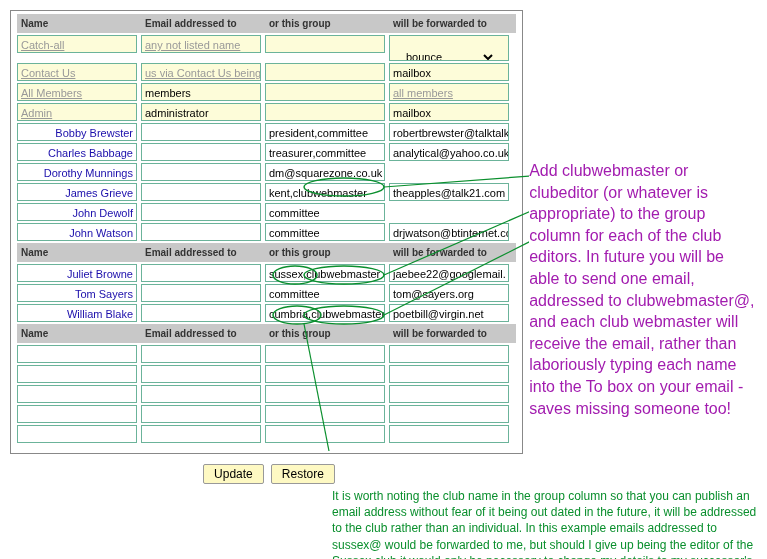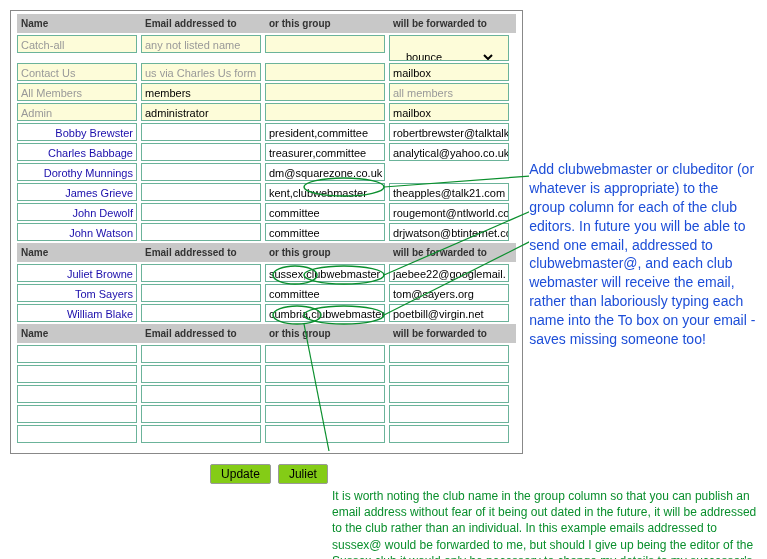--- a/index.html
+++ b/index.html
@@ -47,56 +47,56 @@
     border: 1px solid #6bb39a;
     padding: 2px 3px;
     height: 18px;
     line-height: 14px;
     font-size: 11px;
     overflow: hidden;
     white-space: nowrap;
     background: #fff;
   }
   .yellow { background: #fdfcd9; }
-  .grey-text { color: #999; }
+  .grey-text { color: #999; text-decoration: underline; }
   .blue-text { color: #1a0dab; text-align: right; }
   .select-cell {
     padding: 12px;
   }
   .select-cell select {
     width: 100%;
     height: 18px;
     font-size: 11px;
     border: none;
     background: transparent;
   }
   .annot {
-    color: #1d4ed8;
-    font-size: 14px;
+    color: #a21caf;
+    font-size: 16px;
     line-height: 1.35;
     width: 230px;
     padding-top: 150px;
   }
   .annot2 {
     color: #0a8f2d;
     font-size: 12px;
     line-height: 1.35;
     width: 430px;
     margin-left: 322px;
     margin-top: 4px;
   }
   .btns {
     text-align: center;
     margin-top: 10px;
   }
   .btns button {
     font-size: 12px;
     padding: 2px 10px;
     margin: 0 2px;
-    background: #84cc16;
+    background: #fef9c3;
     border: 1px solid #999;
     border-radius: 2px;
     cursor: pointer;
   }
   svg.overlay {
     position: absolute;
     top: 0; left: 0;
     pointer-events: none;
   }
 </style>
@@ -114,21 +114,21 @@
     </div>
     <div id="sec1">
         <div class="data-row">
           <div class="cell c1 yellow grey-text">Catch-all</div>
           <div class="cell c2 yellow grey-text">any not listed name</div>
           <div class="cell c3 yellow"></div>
           <div class="cell c4 select-cell yellow"><select><option>bounce</option></select></div>
         </div>
         <div class="data-row">
           <div class="cell c1 yellow grey-text">Contact Us</div>
-          <div class="cell c2 yellow grey-text">us via Charles Us form</div>
+          <div class="cell c2 yellow grey-text">us via Contact Us being</div>
           <div class="cell c3 yellow"></div>
           <div class="cell c4 yellow">mailbox</div>
         </div>
         <div class="data-row">
           <div class="cell c1 yellow grey-text">All Members</div>
           <div class="cell c2 yellow">members</div>
           <div class="cell c3 yellow"></div>
           <div class="cell c4 yellow grey-text">all members</div>
         </div>
         <div class="data-row">
@@ -157,21 +157,20 @@
         <div class="data-row">
           <div class="cell c1 blue-text">James Grieve</div>
           <div class="cell c2"></div>
           <div class="cell c3">kent,clubwebmaster</div>
           <div class="cell c4">theapples@talk21.com</div>
         </div>
         <div class="data-row">
           <div class="cell c1 blue-text">John Dewolf</div>
           <div class="cell c2"></div>
           <div class="cell c3">committee</div>
-          <div class="cell c4">rougemont@ntlworld.co</div>
         </div>
         <div class="data-row">
           <div class="cell c1 blue-text">John Watson</div>
           <div class="cell c2"></div>
           <div class="cell c3">committee</div>
           <div class="cell c4">drjwatson@btinternet.co</div>
         </div>
       </div>
 
     <div class="hdr-row">
@@ -255,16 +254,16 @@
 
       <line x1="293" y1="313" x2="318" y2="440" stroke="#0a8f2d" stroke-width="1.2"></line>
     </svg>
   </div>
 
   <div class="annot">Add clubwebmaster or clubeditor (or whatever is appropriate) to the group column for each of the club editors. In future you will be able to send one email, addressed to clubwebmaster@, and each club webmaster will receive the email, rather than laboriously typing each name into the To box on your email - saves missing someone too!</div>
 </div>
 
 <div class="btns" style="width:518px;">
   <button>Update</button>
-  <button>Juliet</button>
+  <button>Restore</button>
 </div>
 
 <div class="annot2">It is worth noting the club name in the group column so that you can publish an email address without fear of it being out dated in the future, it will be addressed to the club rather than an individual.  In this example emails addressed to sussex@ would be forwarded to me, but should I give up being the editor of the Sussex club it would only be necessary to change my details to my successor's name and personal email address just once in this table, published references would stay as sussex@.</div>
 
 </body></html>

